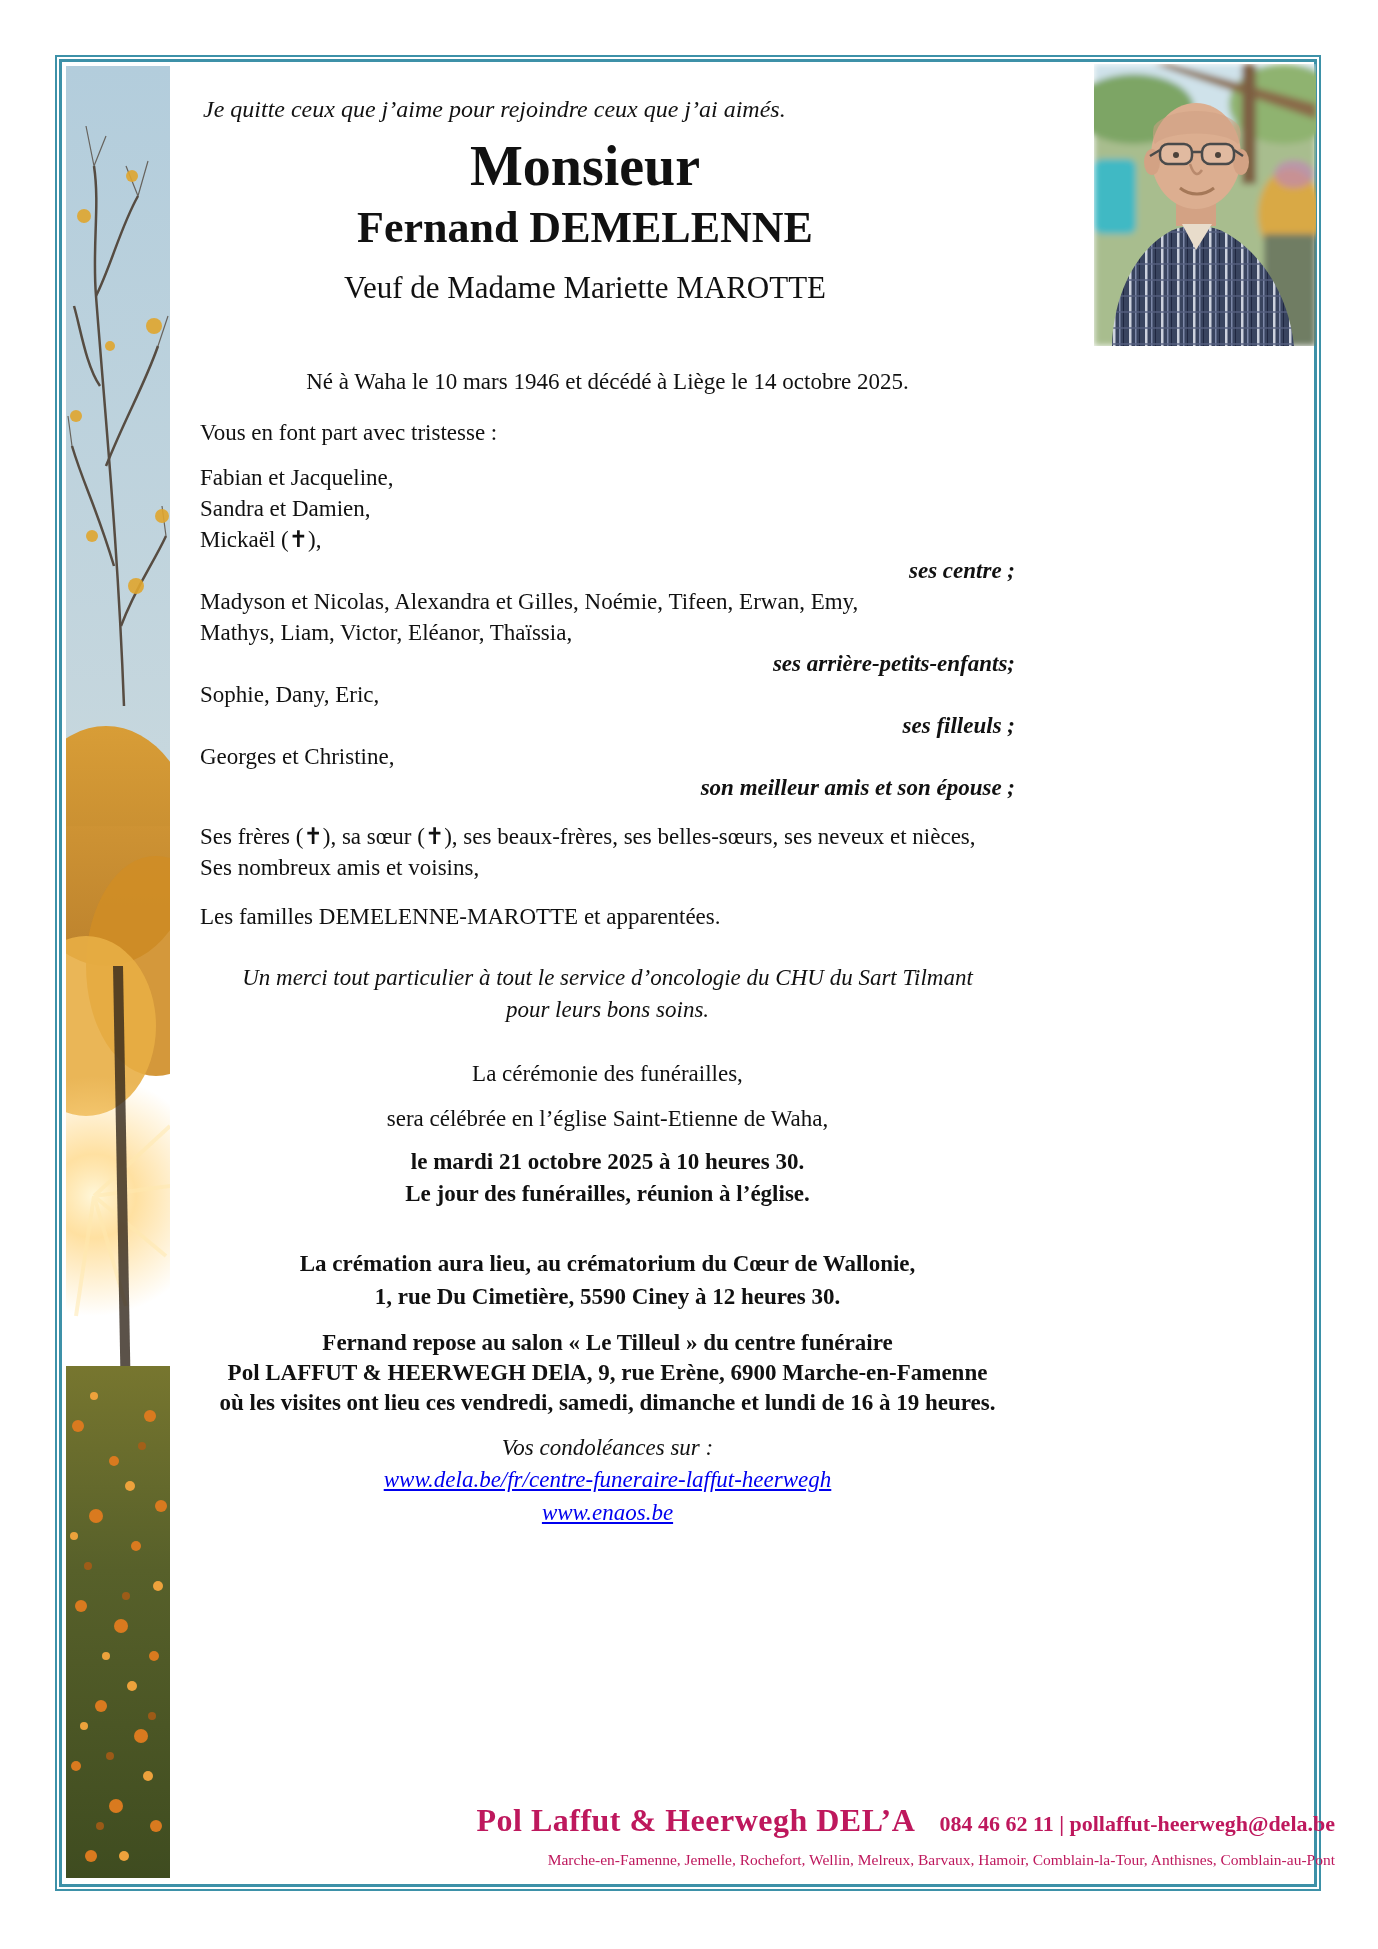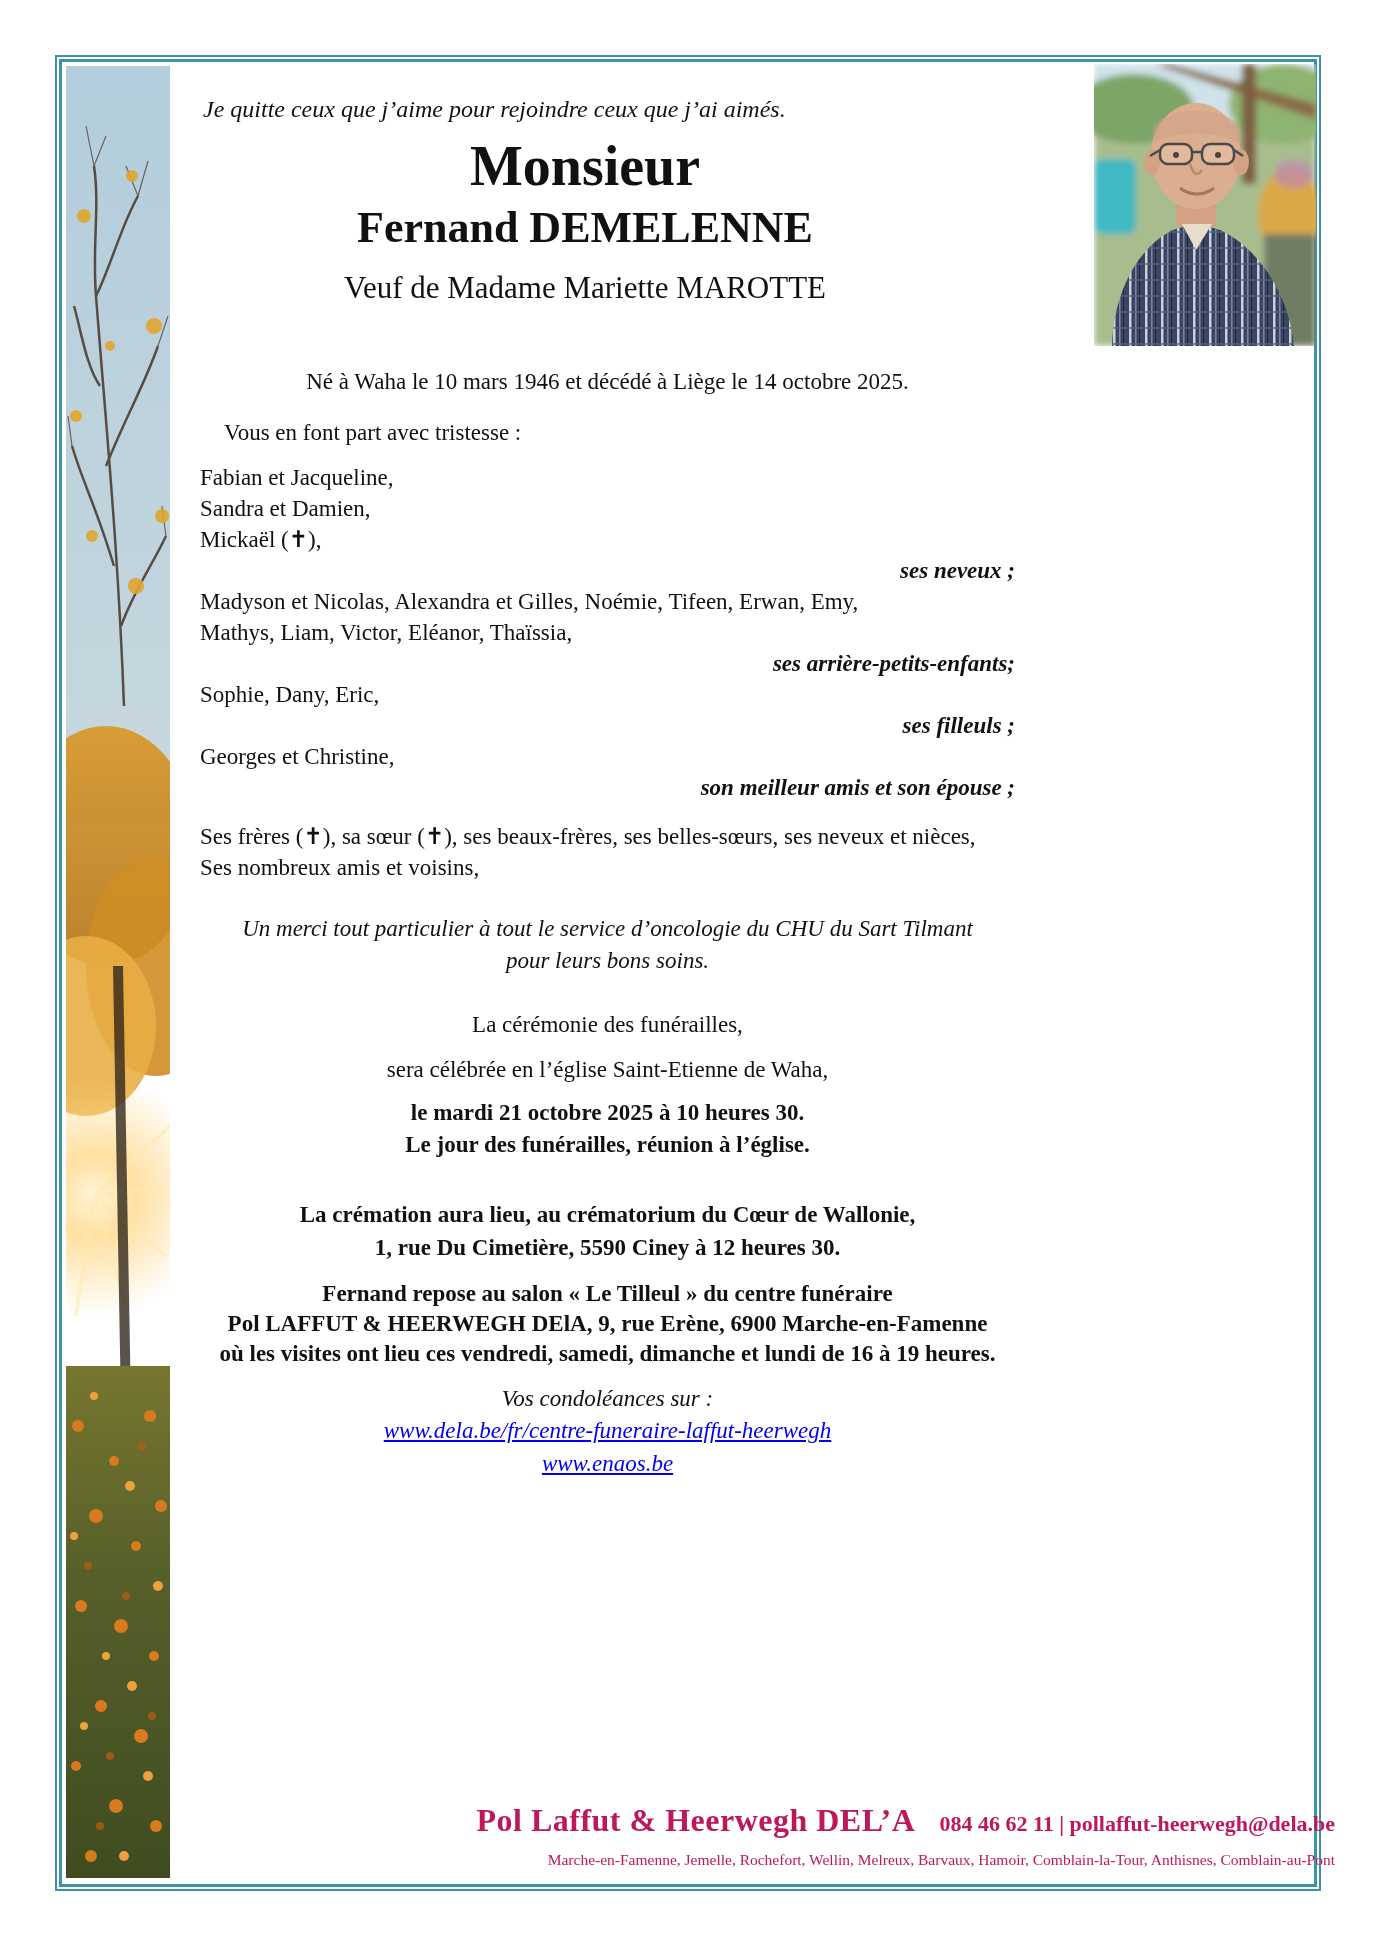--- a/index.html
+++ b/index.html
@@ -30,21 +30,21 @@
   .title-1{font-size:56px;font-weight:bold;line-height:60px;}
   .title-2{font-size:44px;font-weight:bold;line-height:64px;}
   .title-3{font-size:31px;line-height:56px;}
 
   .column{
     position:absolute;left:200px;top:366px;width:815px;
     font-size:23px;line-height:31px;
   }
 
   .birth{text-align:center;margin-bottom:20px;}
-  .intro{margin-bottom:14px;margin-left:24px;}
+  .intro{margin-bottom:14px;}
   .relation{text-align:right;font-weight:bold;font-style:italic;}
   .block-freres{margin-top:18px;}
   .block-familles{margin-top:18px;}
   .thanks{margin-top:30px;text-align:center;font-style:italic;line-height:32px;}
   .cer-1{margin-top:32px;text-align:center;line-height:32px;}
   .cer-2{margin-top:13px;text-align:center;line-height:32px;}
   .cer-3{margin-top:11px;text-align:center;font-weight:bold;line-height:32px;}
   .meeting{text-align:center;font-weight:bold;line-height:32px;}
   .cremation{margin-top:37px;text-align:center;font-weight:bold;line-height:33px;}
   .inhumation{margin-top:15px;text-align:center;font-weight:bold;line-height:31px;}
@@ -231,21 +231,21 @@
 </div>
 
 <div class="column">
   <div class="birth">Né à Waha le 10 mars 1946 et décédé à Liège le 14 octobre 2025.</div>
   <div class="intro">Vous en font part avec tristesse :</div>
 
   <div>
     <div>Fabian et Jacqueline,</div>
     <div>Sandra et Damien,</div>
     <div>Mickaël (✝),</div>
-    <div class="relation">ses neveux ;</div>
+    <div class="relation">ses centre ;</div>
   </div>
 
   <div>
     <div>Madyson et Nicolas, Alexandra et Gilles, Noémie, Tifeen, Erwan, Emy,</div>
   </div>
 
   <div>
     <div>Mathys, Liam, Victor, Eléanor, Thaïssia,</div>
     <div class="relation">ses arrière-petits-enfants;</div>
   </div>
@@ -258,20 +258,21 @@
   <div>
     <div>Georges et Christine,</div>
     <div class="relation">son meilleur amis et son épouse ;</div>
   </div>
 
   <div class="block-freres">
     <div>Ses frères (✝), sa sœur (✝), ses beaux-frères, ses belles-sœurs, ses neveux et nièces,</div>
     <div>Ses nombreux amis et voisins,</div>
   </div>
 
+  <div class="block-familles">Les familles DEMELENNE-MAROTTE et apparentées.</div>
 
   <div class="thanks">
     <div>Un merci tout particulier à tout le service d’oncologie du CHU du Sart Tilmant</div>
     <div>pour leurs bons soins.</div>
   </div>
 
   <div class="cer-1">La cérémonie des funérailles,</div>
   <div class="cer-2">sera célébrée en l’église Saint-Etienne de Waha,</div>
   <div class="cer-3">le mardi 21 octobre 2025 à 10 heures 30.</div>
   <div class="meeting">Le jour des funérailles, réunion à l’église.</div>

